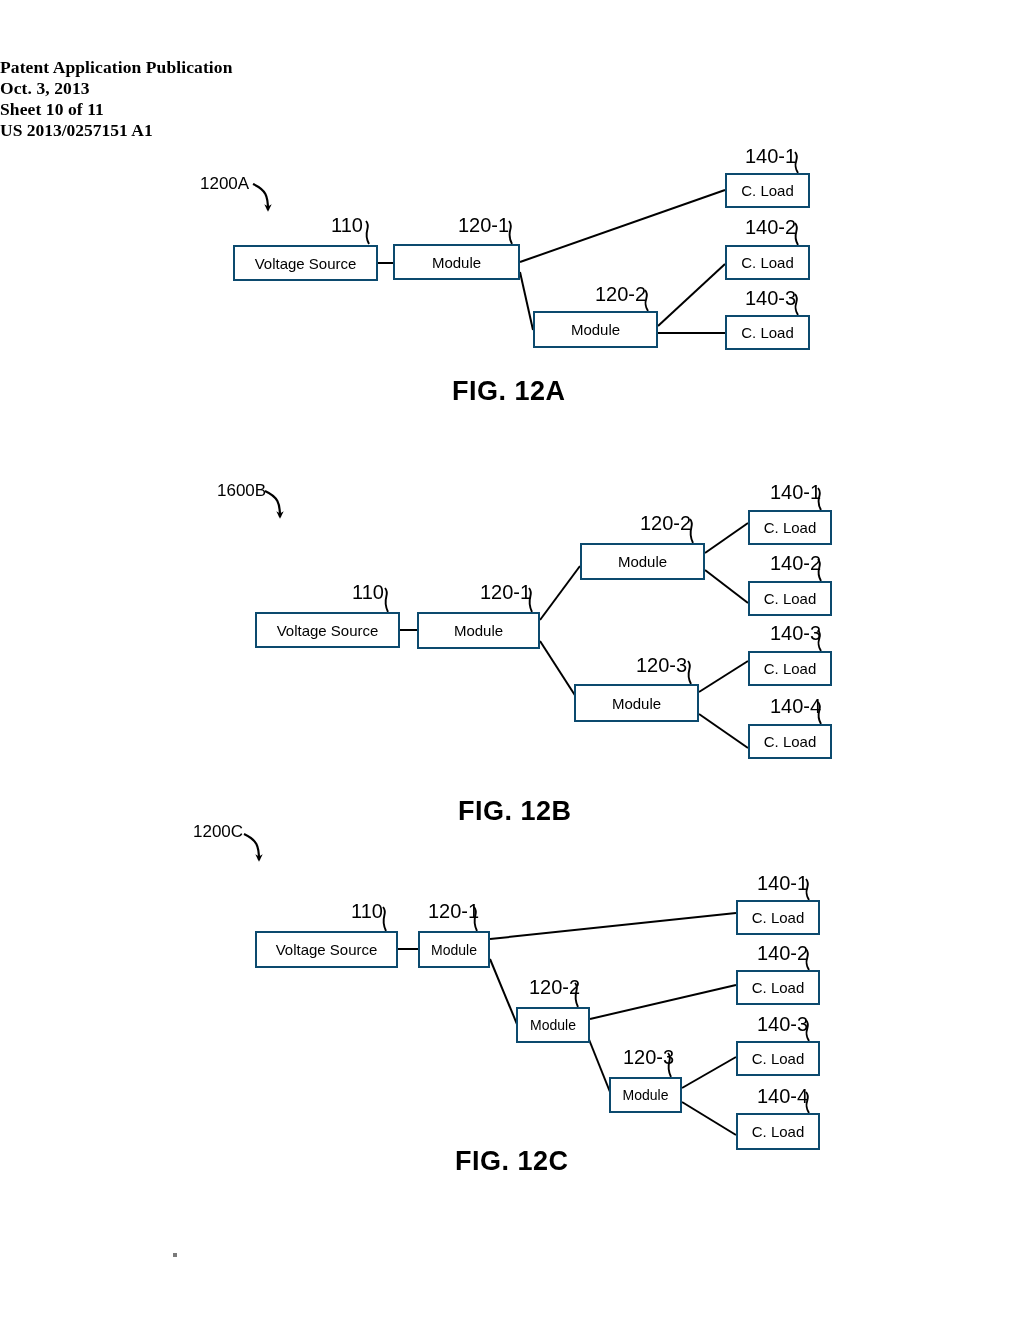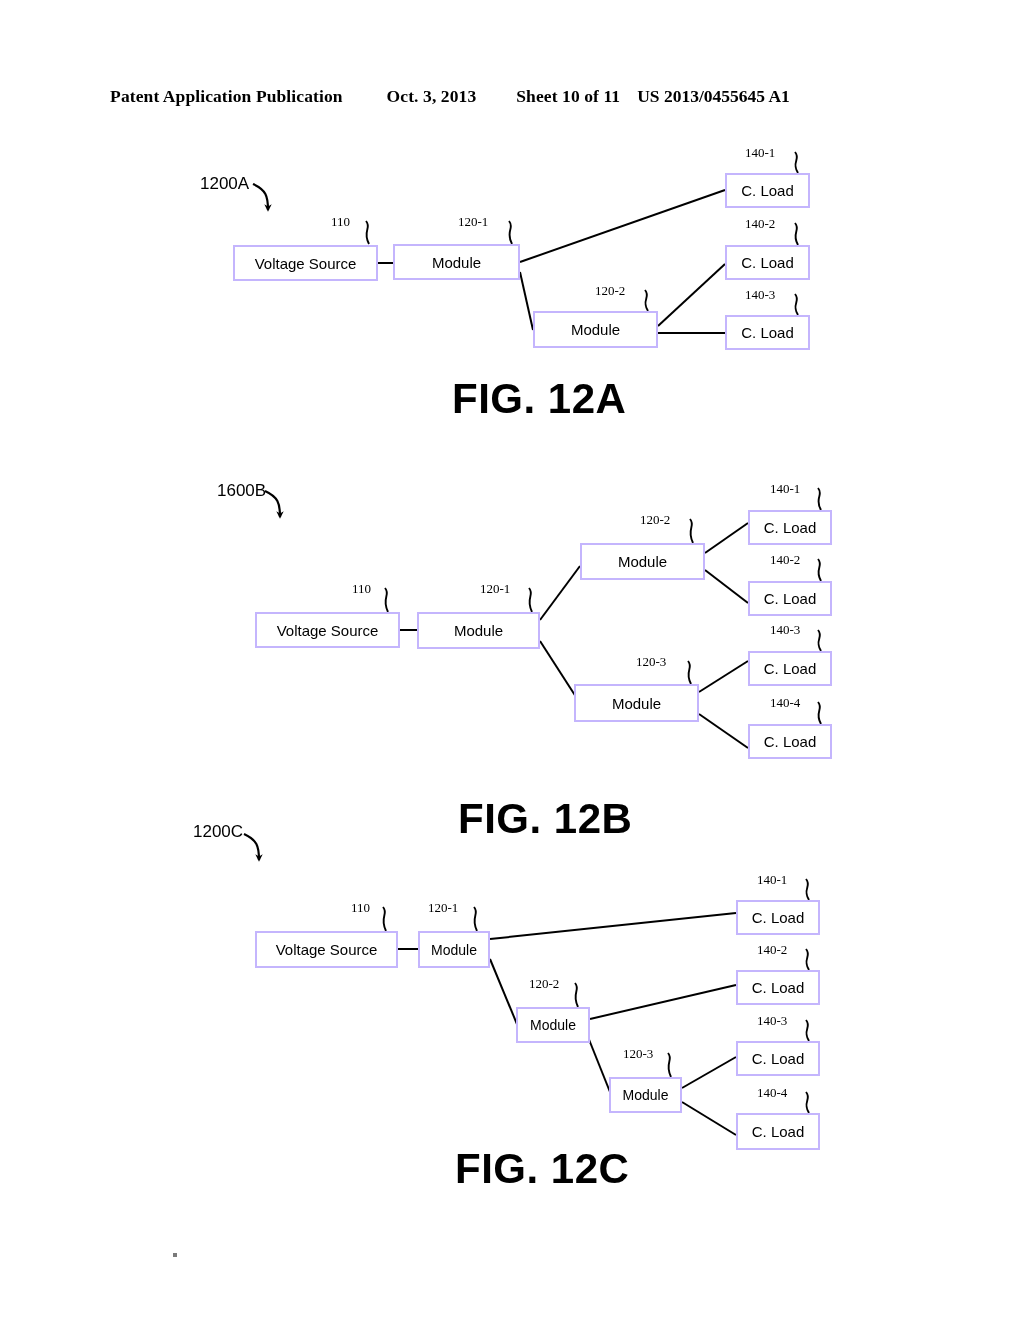--- a/index.html
+++ b/index.html
@@ -25,71 +25,72 @@
     width: 900px;
     height: 26px;
     font-family: "Liberation Serif", serif;
     font-weight: bold;
     font-size: 17.5px;
     letter-spacing: 0.1px;
     display: flex;
     justify-content: center;
     align-items: baseline;
     white-space: nowrap;
+    flex-direction: column;
   }
   #page-header .hdr-pub { margin-right: 44px; }
   #page-header .hdr-date { margin-right: 40px; }
   #page-header .hdr-sheet { margin-right: 17px; }
   #page-header .hdr-num { letter-spacing: 0px; }
 
   
   .fig-layer {
     position: absolute;
     left: 0;
     top: 0;
     width: 1024px;
     height: 1320px;
     pointer-events: none;
   }
 
   
   .node {
     position: absolute;
     box-sizing: border-box;
-    border: 2px solid #c4b5fd;
+    border: 2px solid #0c4a6e;
     background: #ffffff;
     display: flex;
     align-items: center;
     justify-content: center;
     font-family: "Liberation Sans", sans-serif;
     font-size: 15px;
     line-height: 1;
     color: #000;
     white-space: nowrap;
     z-index: 5;
   }
   .node.small { font-size: 14px; }
 
   
   .ref {
     position: absolute;
-    font-family: Liberation Serif, serif;
-    font-size: 13px;
+    font-family: Liberation Sans, sans-serif;
+    font-size: 20px;
     line-height: 1;
     color: #000;
     white-space: nowrap;
     z-index: 6;
   }
 
   
   .fig-caption {
     position: absolute;
     font-family: "Liberation Sans", sans-serif;
     font-weight: bold;
-    font-size: 42px;
+    font-size: 27px;
     letter-spacing: 0.5px;
     line-height: 1;
     color: #000;
     white-space: nowrap;
     z-index: 6;
   }
 
   
   .sys-label {
     position: absolute;
@@ -112,21 +113,21 @@
     z-index: 2;
   }
 </style>
 </head>
 <body>
 
 <div id="page-header">
   <span class="hdr-pub">Patent Application Publication</span>
   <span class="hdr-date">Oct. 3, 2013</span>
   <span class="hdr-sheet">Sheet 10 of 11</span>
-  <span class="hdr-num">US 2013/0455645 A1</span>
+  <span class="hdr-num">US 2013/0257151 A1</span>
 </div>
 
 <svg class="fig-layer" width="1024" height="1320" viewBox="0 0 1024 1320" xmlns="http://www.w3.org/2000/svg">
   <defs>
     <marker id="arrowhead" markerWidth="9" markerHeight="9" refX="6.2" refY="4.5" orient="auto" markerUnits="userSpaceOnUse">
       <path d="M0.5,0.8 L8,4.5 L0.5,8.2 L2.6,4.5 Z" fill="#000"></path>
     </marker>
   </defs>
   <g fill="none" stroke="#000" stroke-width="2" stroke-linecap="butt">
 

